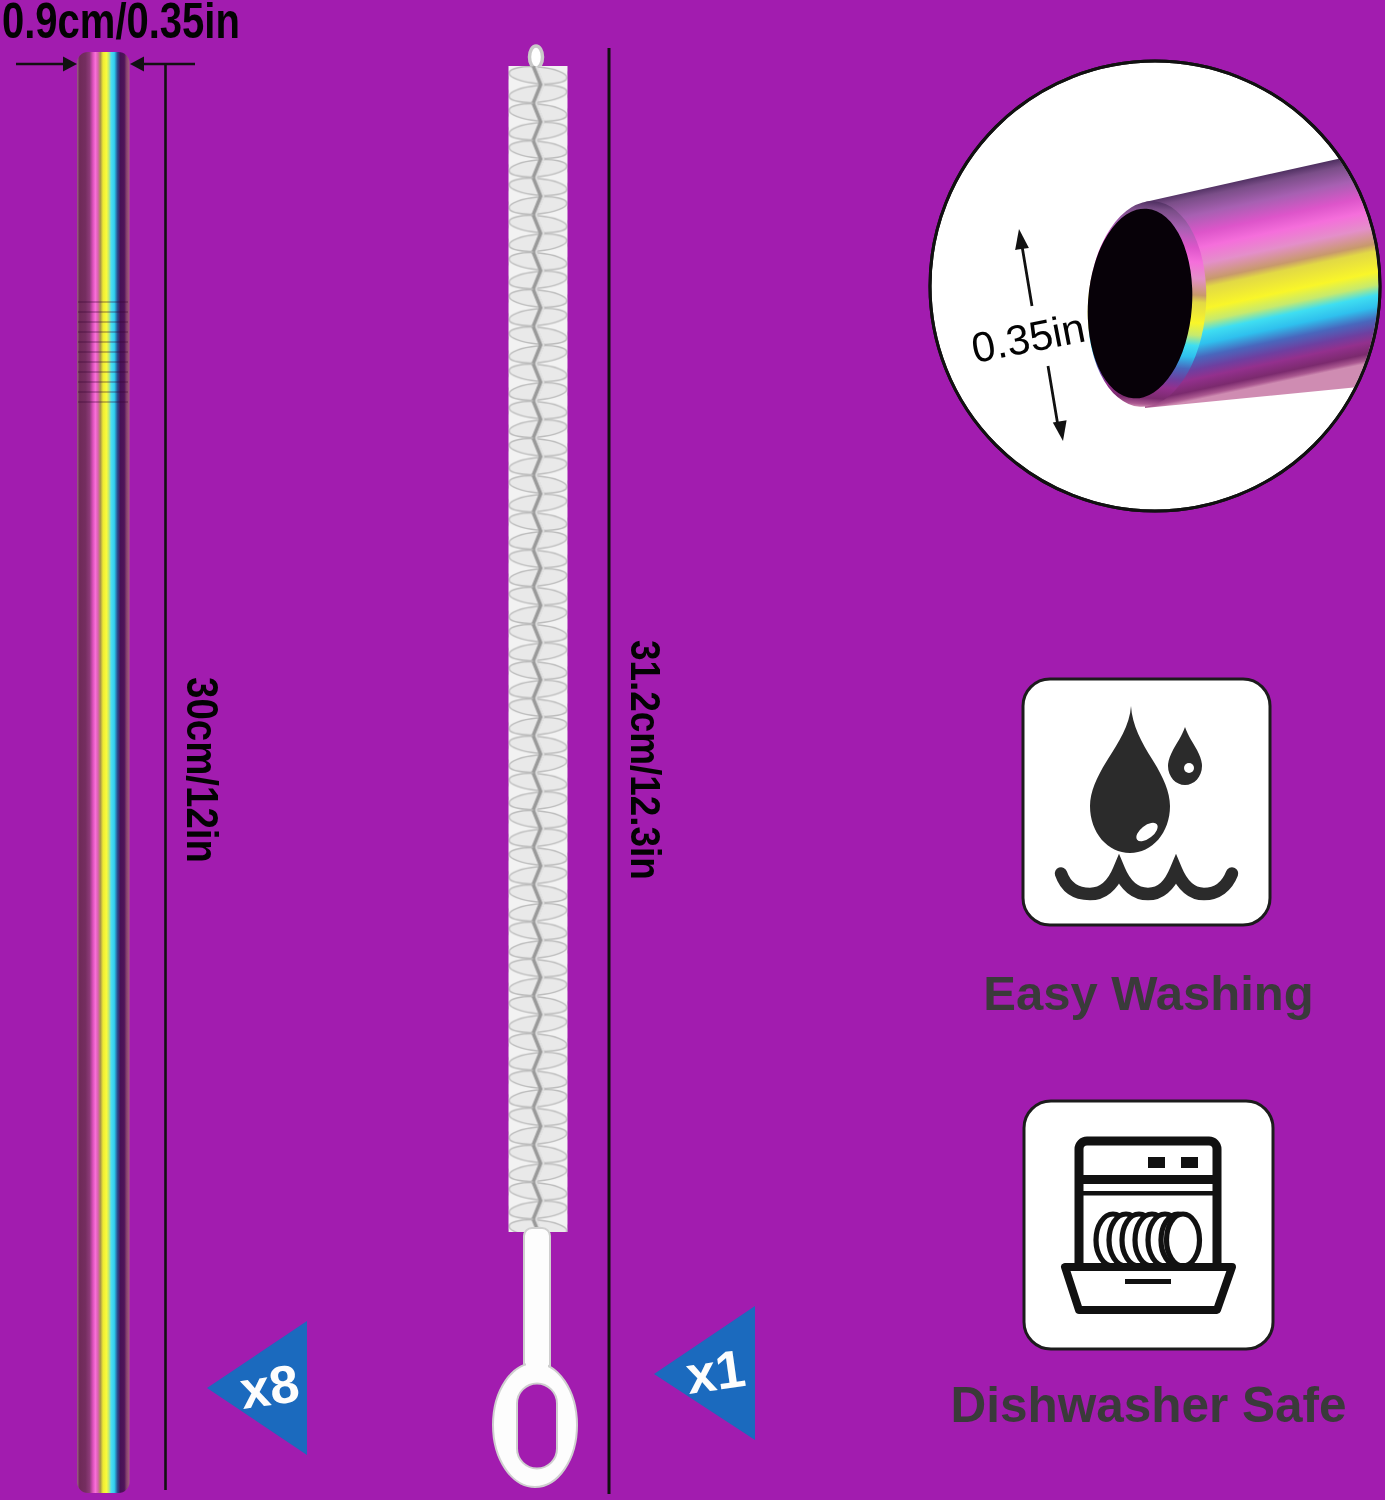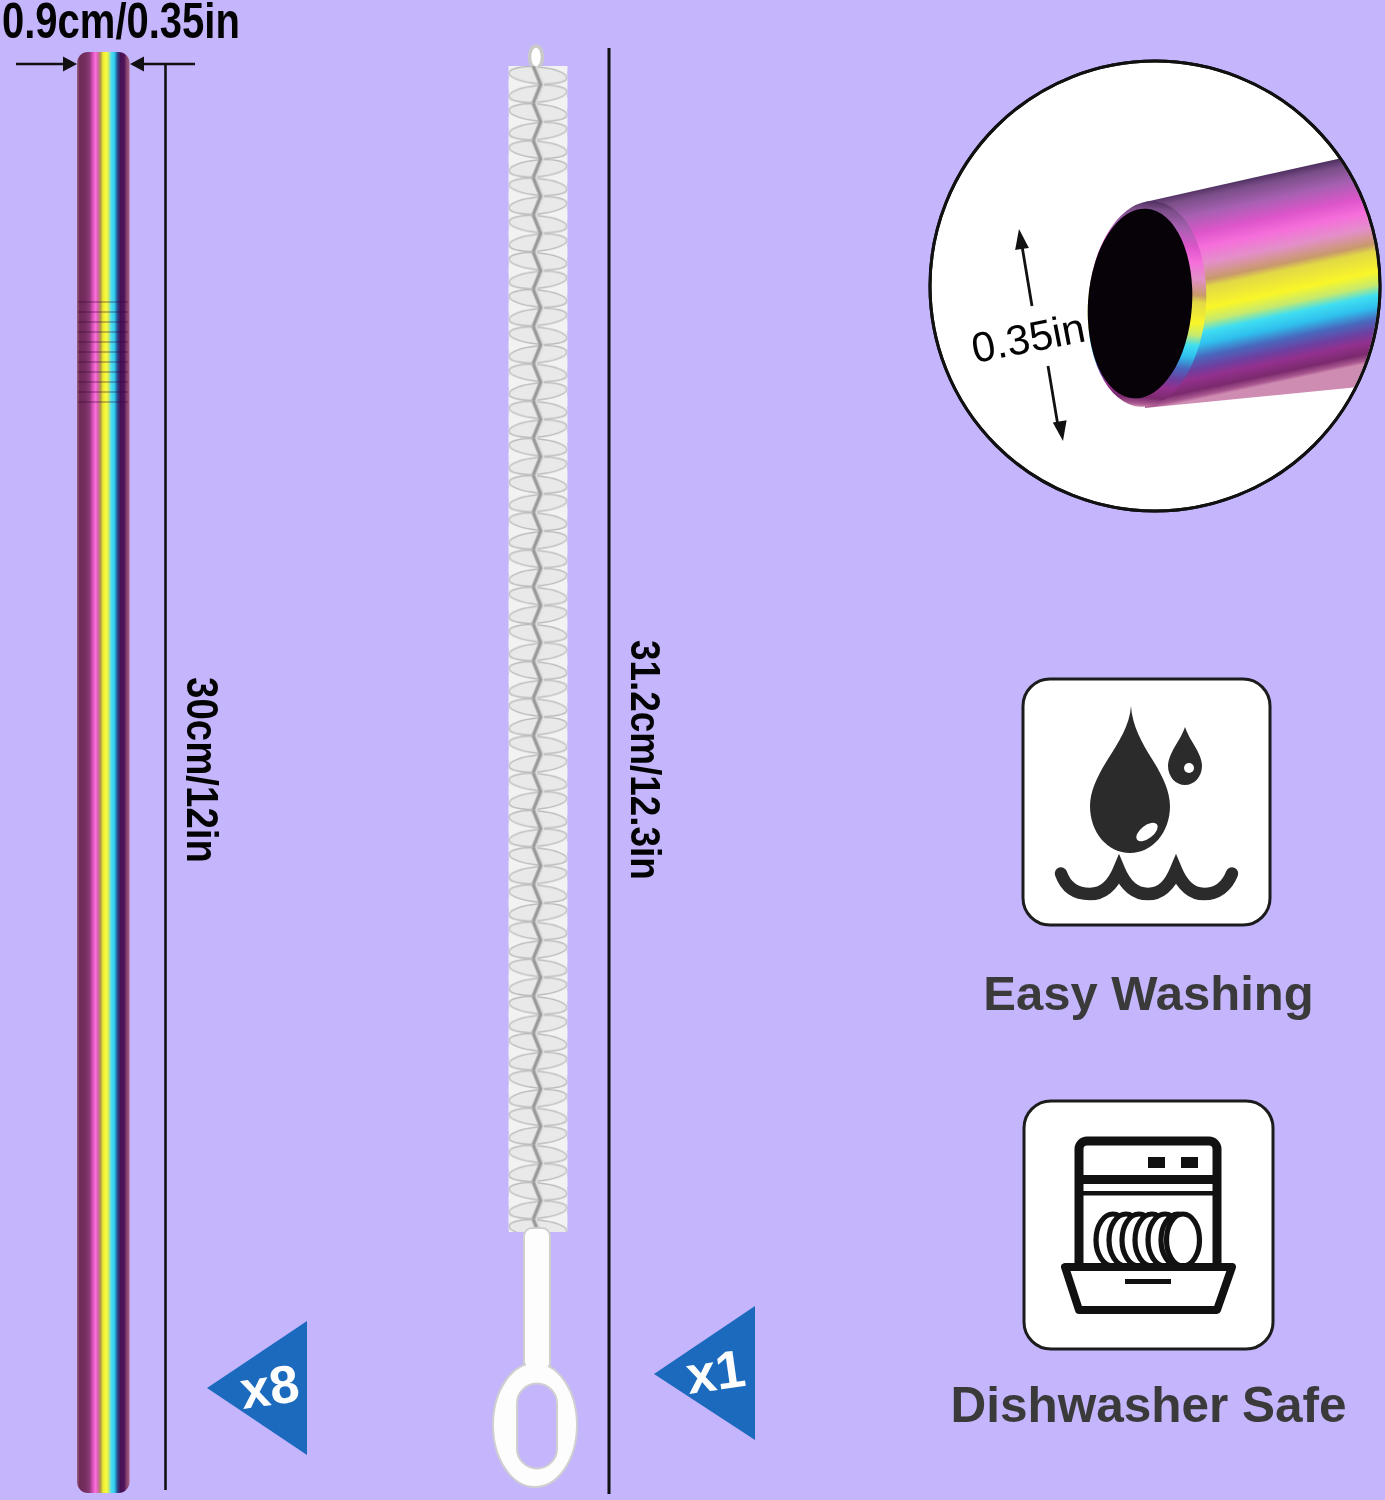--- a/index.html
+++ b/index.html
@@ -1,16 +1,16 @@
 <!DOCTYPE html>
 <html><head>
 <meta charset="utf-8">
 <style>
   html,body{margin:0;padding:0;background:#fff;}
-  #page{position:relative;width:1385px;height:1500px;background:#c4b5fd;overflow:hidden;
+  #page{position:relative;width:1385px;height:1500px;background:#a21caf;overflow:hidden;
         font-family:"Liberation Sans",sans-serif;}
   svg text{font-family:"Liberation Sans",sans-serif;}
 </style>
 </head>
 <body>
 <div id="page">
 <svg width="1385" height="1500" viewBox="0 0 1385 1500" xmlns="http://www.w3.org/2000/svg" xmlns:xlink="http://www.w3.org/1999/xlink">
 <defs>
 <linearGradient id="strawGrad" x1="0" y1="0" x2="1" y2="0">
   <stop offset="0" stop-color="#9c6183"></stop>

